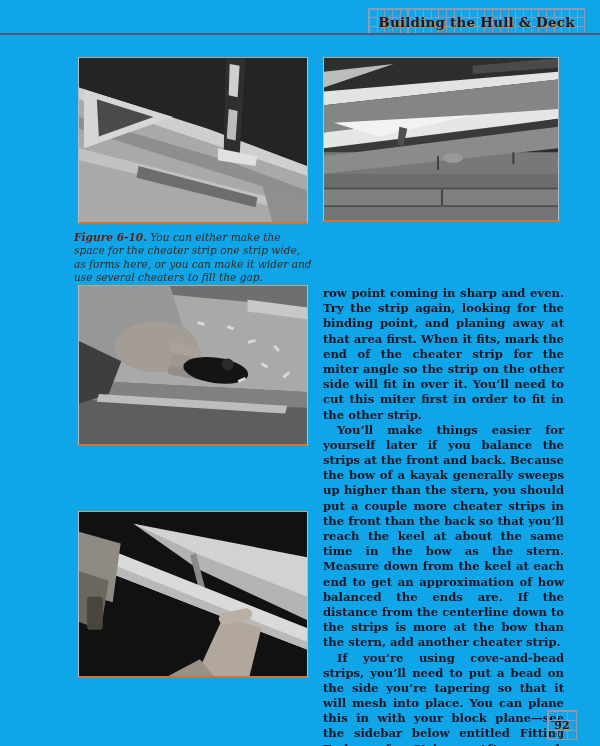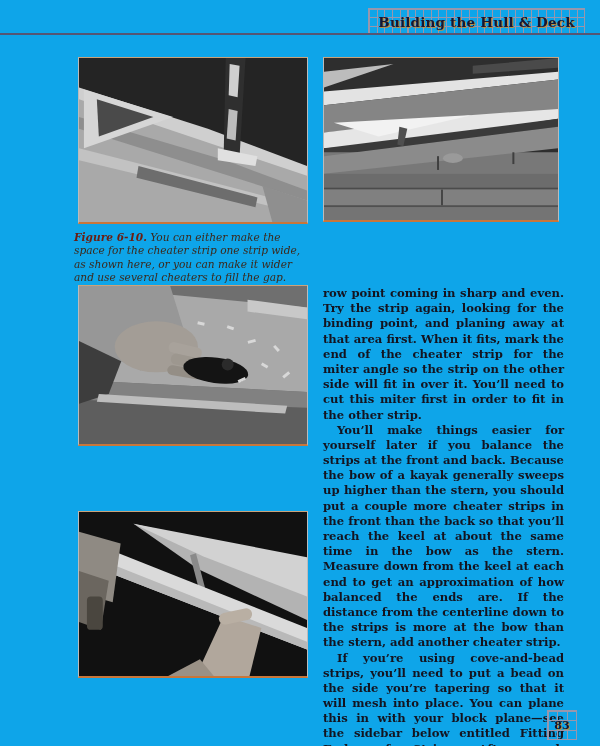--- a/index.html
+++ b/index.html
@@ -73,21 +73,21 @@
       <polygon points="148,0 168,0 162,100 146,96" fill="#2f2f2f"></polygon>
       <polygon points="152,6 162,8 160,40 151,38" fill="#cfcfcf"></polygon>
       <polygon points="151,52 160,54 158,84 149,82" fill="#bdbdbd"></polygon>
       <polygon points="140,92 180,100 178,110 140,104" fill="#e0e0e0"></polygon>
       <polygon points="60,110 180,142 178,152 58,122" fill="#6d6d6d"></polygon>
       <polygon points="185,130 230,145 230,167 195,167" fill="#8f8f8f"></polygon>
     </svg>
   </div>
 
   <div class="caption" style="left:74px;top:231px;width:238px;">
-    <span class="fig-label">Figure 6-10.</span><span> You can either make the space for the cheater strip one strip wide, as shown here, or you can make it wider and use several cheaters to fill the gap.</span>
+    <span class="fig-label">Figure 6-10.</span><span> You can either make the space for the cheater strip one strip wide, as forms here, or you can make it wider and use several cheaters to fill the gap.</span>
   </div>
 
   <div class="photo" style="left:78px;top:285px;width:230px;height:161px;">
     <svg viewBox="0 0 230 161" preserveAspectRatio="none">
       <rect x="0" y="0" width="230" height="161" fill="#6f6f6f"></rect>
       <polygon points="0,0 230,22 230,108 0,96" fill="#a9a9a9"></polygon>
       <polygon points="0,96 230,108 230,161 0,161" fill="#818181"></polygon>
       <polygon points="0,116 230,124 230,161 0,161" fill="#5e5e5e"></polygon>
       <polygon points="0,16 52,52 30,110 0,120" fill="#3d3d3d"></polygon>
       <polygon points="0,0 92,0 108,52 62,86 0,56" fill="#979797"></polygon>
@@ -157,16 +157,16 @@
 
 
   <div class="body-col">
     <p>row point coming in sharp and even. Try the strip again, looking for the binding point, and planing away at that area first. When it fits, mark the end of the cheater strip for the miter angle so the strip on the other side will fit in over it. You’ll need to cut this miter first in order to fit in the other strip.</p>
     <p class="indent">You’ll make things easier for yourself later if you balance the strips at the front and back. Because the bow of a kayak generally sweeps up higher than the stern, you should put a couple more cheater strips in the front than the back so that you’ll reach the keel at about the same time in the bow as the stern. Measure down from the keel at each end to get an approximation of how balanced the ends are. If the distance from the centerline down to the strips is more at the bow than the stern, add another cheater strip.</p>
     <p class="indent">If you’re using cove-and-bead strips, you’ll need to put a bead on the side you’re tapering so that it will mesh into place. You can plane this in with your block plane—see the sidebar below entitled Fitting Ends of Strips. After each adjustment of the taper, you’ll need to recarve the bead.</p>
     <p class="indent">Continue stripping until you have covered the sides of the kayak. Alternate sides as you go, to keep from putting too much pressure on one side of the boat and distorting the forms.</p>
   </div>
 
   <div class="pagenum-grid">
-    <span class="pagenum">83</span>
+    <span class="pagenum">92</span>
   </div>
 
 </div>
 
 </body></html>

